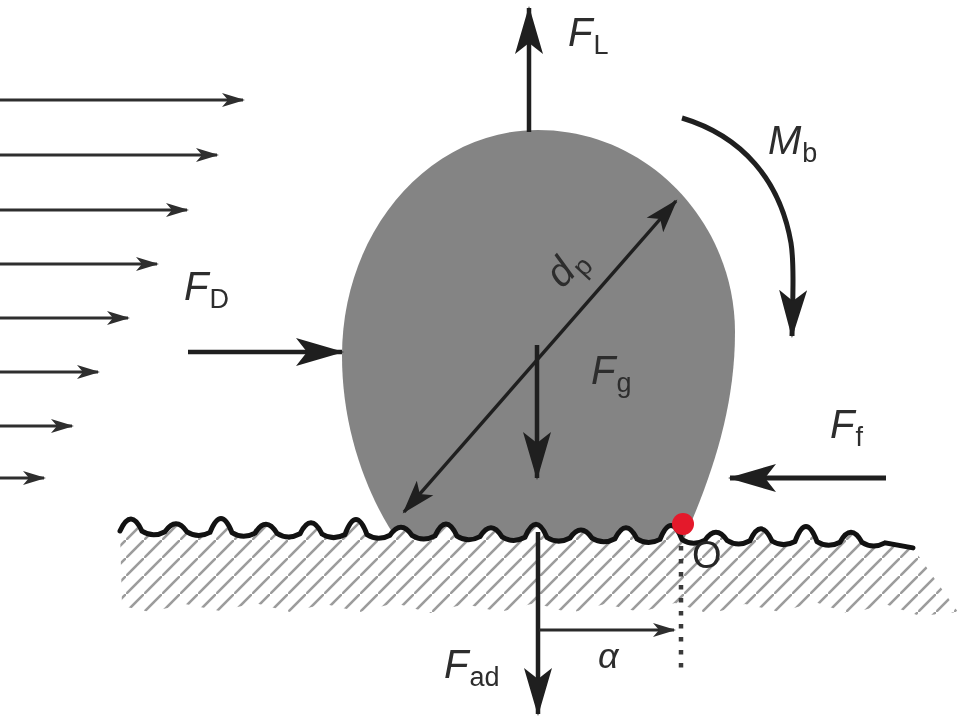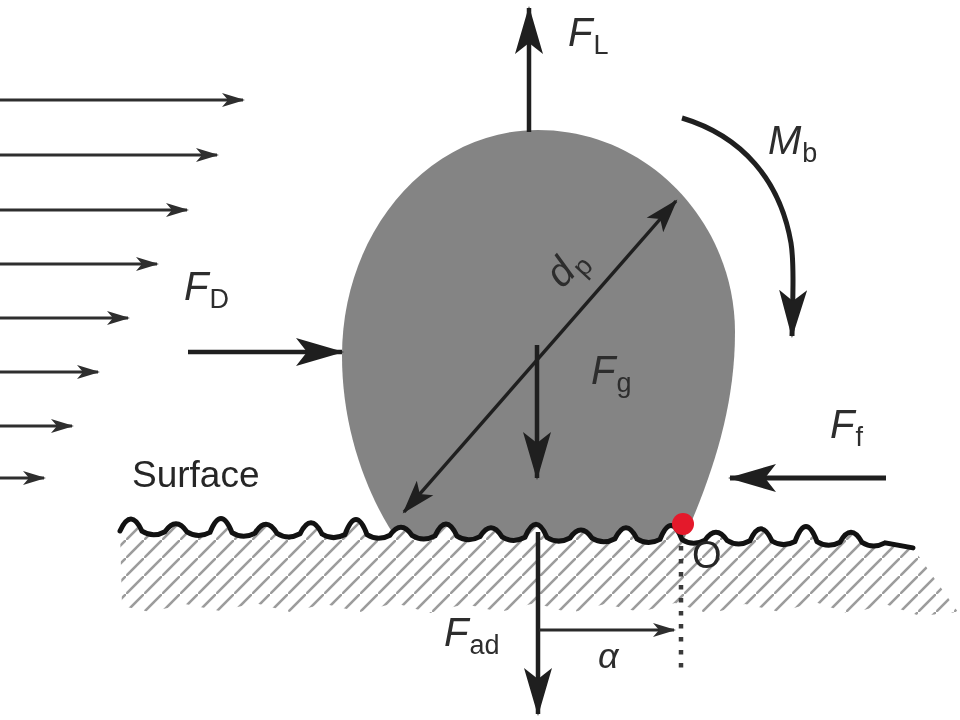--- a/index.html
+++ b/index.html
@@ -130,23 +130,22 @@
   </div>
 
   <div class="lbl force" style="left:591px;top:350px;">
     <span>F</span><span class="sub">g</span>
   </div>
 
   <div class="lbl force" style="left:830px;top:404px;text-align:right;">
     <span>F</span><span class="sub">f</span>
   </div>
 
-  <div class="lbl force" style="left:444px;top:612px;">
+  <div class="lbl force" style="left:444px;top:644px;">
     <span>F</span><span class="sub">ad</span>
   </div>
 
-  <div class="lbl plain" style="left:132px;top:456px;">Surface</div>
 
   <div class="lbl plain" style="left:692px;top:536px;font-size:38px;">O</div>
 
   <div class="lbl alpha" style="left:598px;top:638px;">α</div>
 
 </div>
 
 </body></html>

